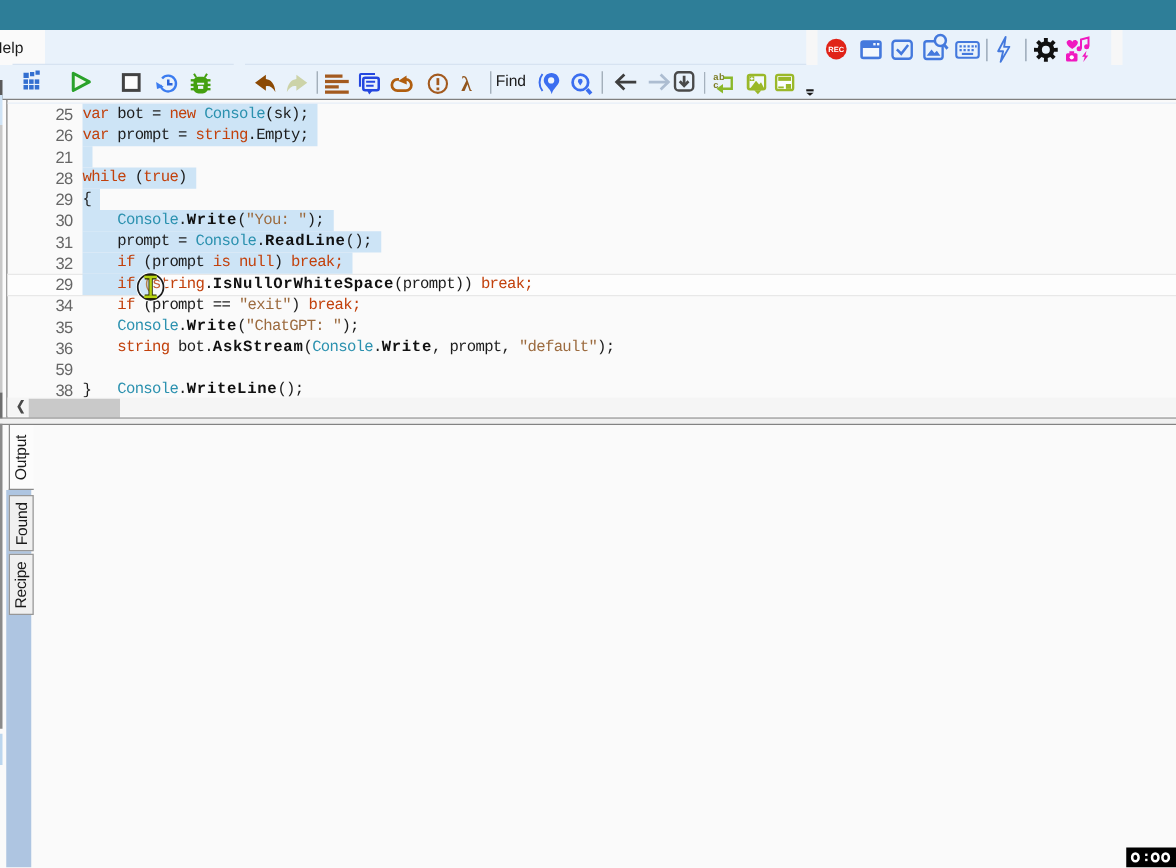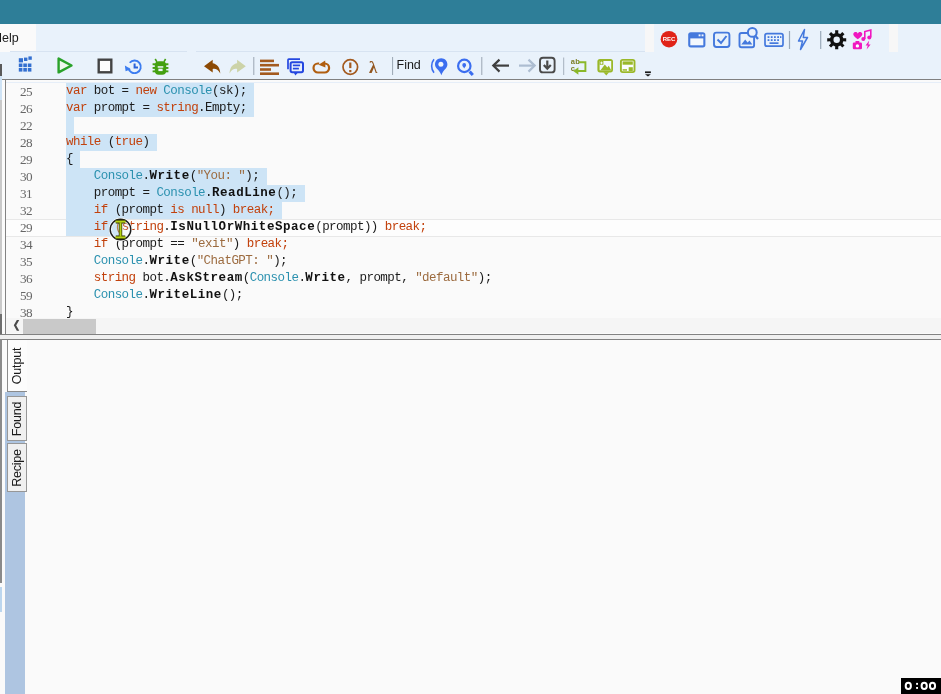--- a/index.html
+++ b/index.html
@@ -10,21 +10,21 @@
   #menurow{left:0;top:24px;width:941px;height:28px;background:#e9f2fb}
   #menuwhite{left:0;top:24px;width:36px;height:28px;background:#fafafa}
   #helptxt{left:-7px;top:24px;width:41px;height:28px;line-height:28px;font-size:12.5px;color:#1a1a1a;overflow:hidden}
   #menuwhite2{left:889px;top:24px;width:9px;height:28px;background:#f7f7f7}
   #toolbar{left:0;top:52px;width:941px;height:27px;background:#e9f2fb}
   #hline{left:0;top:79px;width:941px;height:1px;background:#808080}
   
   #editor{left:5px;top:80px;width:936px;height:254px;background:#fafafa;border-left:1px solid #828282}
   #edbottom{left:0px;top:334px;width:941px;height:1px;background:#828282}
   #gap{left:0;top:335px;width:941px;height:4px;background:#f0f0f0}
-  .ln{position:absolute;left:20px;width:38px;height:17px;line-height:17px;text-align:left;color:#666;font-family:Liberation Serif, serif;font-size:13.2px;letter-spacing:-0.5px}
+  .ln{position:absolute;left:20px;width:38px;height:17px;line-height:17px;text-align:right;color:#666;font-family:Liberation Sans, sans-serif;font-size:13.2px;letter-spacing:-0.5px}
   .cl{position:absolute;left:66px;height:17px;line-height:17px;white-space:pre;color:#1c1c1c;font-family:"Liberation Mono",monospace;font-size:12.5px;letter-spacing:-0.55px}
   .sel{position:absolute;left:66px;height:17px;background:#cde4f6}
   .k{color:#c2410c}.t{color:#2b91af}.s{color:#9c6b3f}.m{font-weight:bold;color:#111;letter-spacing:0.55px}
   #curline{left:6px;top:219px;width:935px;height:16px;background:#fdfdfd;border-top:1px solid #e8e8e8;border-bottom:1px solid #e8e8e8}
   
   #hsb{left:6px;top:318px;width:935px;height:15px;background:#f5f5f5}
   #hsbthumb{left:23px;top:319px;width:73px;height:14.5px;background:#c9c9c9}
   #hsbarrow{left:9px;top:318px;width:15px;height:15px;color:#4a4a4a;font-size:9px;line-height:15px;text-align:center;font-weight:bold;transform:scaleY(1.15)}
   
   #outpanel{left:0px;top:339px;width:941px;height:355px;background:#fafafa;border-top:1px solid #828282;box-sizing:border-box}
@@ -70,21 +70,21 @@
 <div class="sel" style="top:117px;width:8px"></div>
 <div class="sel" style="top:134px;width:91px"></div>
 <div class="sel" style="top:151px;width:14px"></div>
 <div class="sel" style="top:168px;width:201px"></div>
 <div class="sel" style="top:185px;width:239px"></div>
 <div class="sel" style="top:202px;width:216px"></div>
 <div class="sel" style="top:219px;width:56px"></div>
 
 <div class="ln" style="top:83px">25</div>
 <div class="ln" style="top:100px">26</div>
-<div class="ln" style="top:117px">22</div>
+<div class="ln" style="top:117px">21</div>
 <div class="ln" style="top:134px">28</div>
 <div class="ln" style="top:151px">29</div>
 <div class="ln" style="top:168px">30</div>
 <div class="ln" style="top:185px">31</div>
 <div class="ln" style="top:202px">32</div>
 <div class="ln" style="top:219px">29</div>
 <div class="ln" style="top:236px">34</div>
 <div class="ln" style="top:253px">35</div>
 <div class="ln" style="top:270px">36</div>
 <div class="ln" style="top:287px">59</div>
@@ -94,21 +94,21 @@
 <div class="cl" style="top:100px"><span class="k">var</span> prompt = <span class="k">string</span>.Empty;</div>
 <div class="cl" style="top:134px"><span class="k">while</span> (<span class="k">true</span>)</div>
 <div class="cl" style="top:151px">{</div>
 <div class="cl" style="top:168px">    <span class="t">Console</span>.<span class="m">Write</span>(<span class="s">"You: "</span>);</div>
 <div class="cl" style="top:185px">    prompt = <span class="t">Console</span>.<span class="m">ReadLine</span>();</div>
 <div class="cl" style="top:202px">    <span class="k">if</span> (prompt <span class="k">is</span> <span class="k">null</span>) <span class="k">break;</span></div>
 <div class="cl" style="top:219px">    <span class="k">if</span> <span style="color:#b06a28">(</span><span class="k">string</span>.<span class="m">IsNullOrWhiteSpace</span>(prompt)) <span class="k">break;</span></div>
 <div class="cl" style="top:236px">    <span class="k">if</span> (prompt == <span class="s">"exit"</span>) <span class="k">break;</span></div>
 <div class="cl" style="top:253px">    <span class="t">Console</span>.<span class="m">Write</span>(<span class="s">"ChatGPT: "</span>);</div>
 <div class="cl" style="top:270px">    <span class="k">string</span> bot.<span class="m">AskStream</span>(<span class="t">Console</span>.<span class="m">Write</span>, prompt, <span class="s">"default"</span>);</div>
-<div class="cl" style="top:287px">    <span class="t">Console</span>.<span class="m">WriteLine</span>();</div>
+<div class="cl" style="top:303px">    <span class="t">Console</span>.<span class="m">WriteLine</span>();</div>
 <div class="cl" style="top:304px">}</div>
 
 <svg class="abs" id="cursorsvg" style="left:109px;top:218px" width="24" height="24" viewBox="0 0 24 24">
   <circle cx="11.5" cy="11.5" r="10.3" fill="none" stroke="#fdfdfd" stroke-width="3"></circle>
   <circle cx="11.5" cy="11.5" r="10.3" fill="#d8e8f5" fill-opacity="0.18" stroke="#1c1c1c" stroke-width="1.4"></circle>
   <g stroke="#2a2a00" stroke-width="3.8">
     <line x1="6.8" y1="3.6" x2="16.2" y2="3.6"></line>
     <line x1="6.8" y1="19.4" x2="16.2" y2="19.4"></line>
   </g>
   <line x1="11.5" y1="3.6" x2="11.5" y2="19.4" stroke="#2a2a00" stroke-width="3.4"></line>

